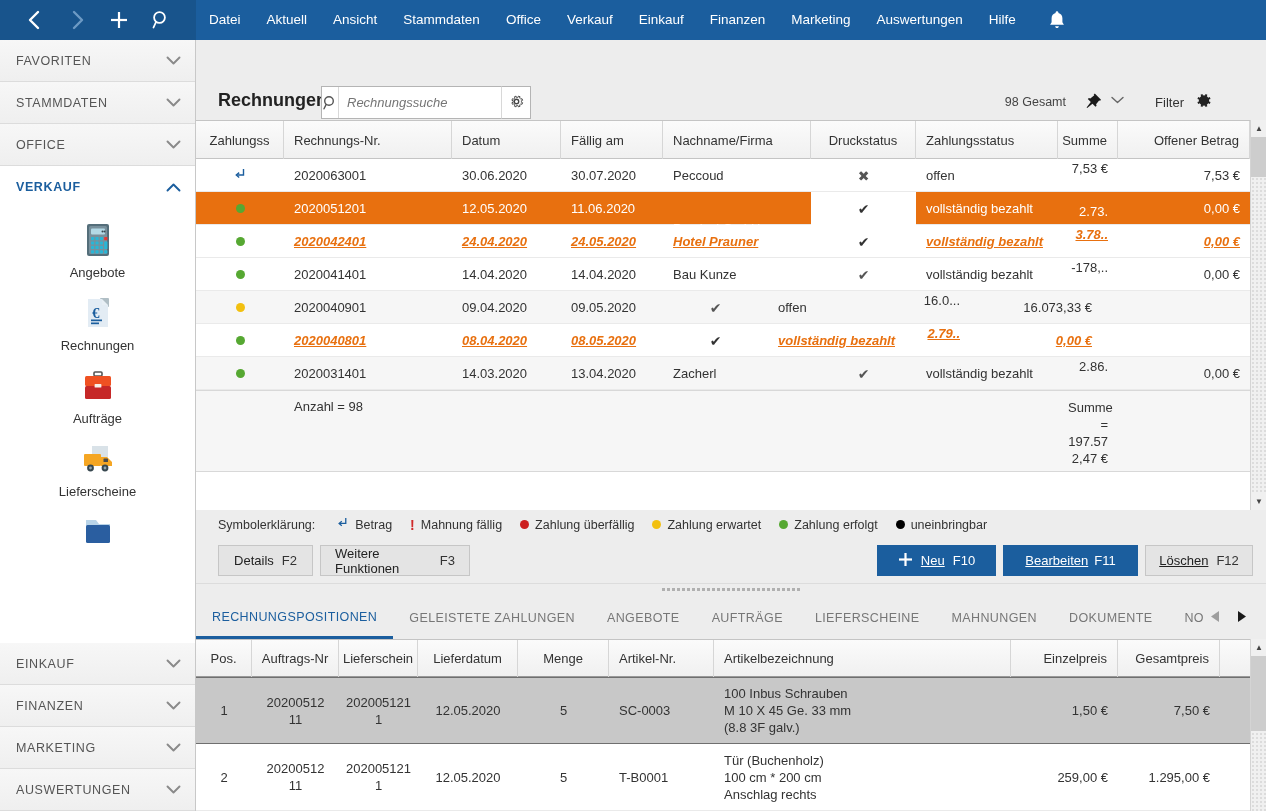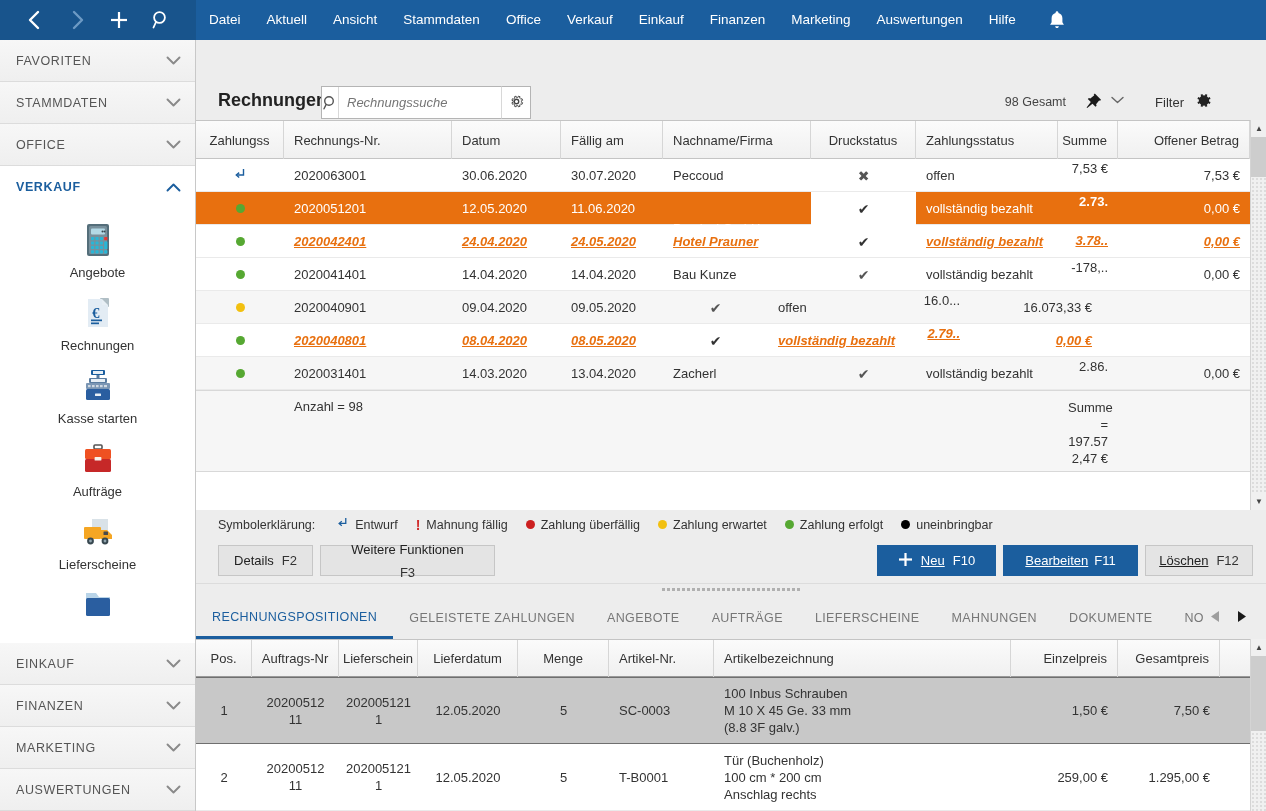--- a/index.html
+++ b/index.html
@@ -294,42 +294,20 @@
             <path d="M10 6h14l6 6v22H10z" fill="#e8eff5"></path>
             <path d="M10 6h14v6h6v22H10z" fill="#e3ecf4"></path>
             <text x="14" y="25" font-family="Liberation Serif, serif" font-size="15" font-weight="bold" fill="#1b5e9e">€</text>
             <rect x="13" y="26.5" width="11" height="1.7" fill="#1b5e9e"></rect>
             <rect x="13" y="29.5" width="8" height="1.7" fill="#1b5e9e"></rect>
           </svg>
         </div>
         <span class="cap">Rechnungen</span>
       </div>
 
-      <div class="sb-item">
-        <div class="sb-ico">
-          <svg width="40" height="40" viewBox="0 0 40 40">
-            <rect x="13" y="4" width="14" height="5" rx="1" fill="#1b5e9e"></rect>
-            <rect x="15" y="5" width="10" height="3" fill="#e8eff5"></rect>
-            <rect x="18.5" y="9" width="3" height="3" fill="#5a7ca0"></rect>
-            <rect x="11" y="12" width="18" height="5" rx="1" fill="#5a7ca0"></rect>
-            <rect x="13" y="13" width="14" height="3" fill="#e8eff5"></rect>
-            <rect x="8" y="17" width="24" height="6" rx="1" fill="#7b96b4"></rect>
-            <g fill="#cfd9e3">
-                <rect x="10" y="19" width="2.6" height="2.2"></rect>
-                <rect x="14" y="19" width="2.6" height="2.2"></rect>
-                <rect x="18" y="19" width="2.6" height="2.2"></rect>
-                <rect x="22" y="19" width="2.6" height="2.2"></rect>
-                <rect x="26" y="19" width="3" height="2.2"></rect>
-              </g>
-            <rect x="8" y="23" width="24" height="11" rx="1.5" fill="#2a5ea0"></rect>
-            <rect x="17" y="27.5" width="6" height="2.6" rx=".5" fill="#e8eff5"></rect>
-          </svg>
-        </div>
-        <span class="cap">Kasse starten</span>
-      </div>
 
       <div class="sb-item">
         <div class="sb-ico">
           <svg width="40" height="40" viewBox="0 0 40 40">
             <rect x="16" y="6" width="8" height="4" rx="1" fill="none" stroke="#555" stroke-width="1.6"></rect>
             <rect x="7" y="10" width="26" height="10" rx="1.5" fill="#ef5122"></rect>
             <rect x="7" y="20" width="26" height="13" rx="1.5" fill="#c62828"></rect>
             <rect x="16.6" y="18" width="6.8" height="3.6" rx=".7" fill="#f7f2ea"></rect>
           </svg>
         </div>
@@ -509,34 +487,34 @@
           <div class="grow sel">
             <div class="gc c" style="width: 88px;">
               <span class="dot" style="background:#56a832"></span>
             </div>
             <div class="gc" style="width: 168px;">2020051201</div>
             <div class="gc" style="width: 109px;">12.05.2020</div>
             <div class="gc" style="width: 102px;">11.06.2020</div>
             <div class="gc" style="width: 148px; margin-top: 20px;">Parcival GmbH</div>
             <div class="gc c nolink chk whitecell" style="width: 105px;">✔</div>
             <div class="gc" style="width: 142px;">vollständig bezahlt</div>
-            <div class="gc r" style="width: 60px; align-items: flex-start; padding-top: 2px; font-weight: bold;">2.73.</div>
+            <div class="gc r" style="width: 60px; align-items: flex-start; padding-top: 12px;">2.73.</div>
             <div class="gc r" style="width: 132px;">0,00 €</div>
           </div>
           <div class="grow link">
             <div class="gc c" style="width: 88px;">
               <span class="dot" style="background:#56a832"></span>
             </div>
             <div class="gc" style="width: 168px;">2020042401</div>
             <div class="gc" style="width: 109px;">24.04.2020</div>
             <div class="gc" style="width: 102px;">24.05.2020</div>
             <div class="gc" style="width: 148px;">Hotel Prauner</div>
             <div class="gc c nolink chk" style="width: 105px;">✔</div>
             <div class="gc" style="width: 142px;">vollständig bezahlt</div>
-            <div class="gc r" style="width: 60px; align-items: flex-start; padding-top: 8px;">3.78..</div>
+            <div class="gc r" style="width: 60px; align-items: flex-start; padding-top: 2px;">3.78..</div>
             <div class="gc r" style="width: 132px;">0,00 €</div>
           </div>
           <div class="grow">
             <div class="gc c" style="width: 88px;">
               <span class="dot" style="background:#56a832"></span>
             </div>
             <div class="gc" style="width: 168px;">2020041401</div>
             <div class="gc" style="width: 109px;">14.04.2020</div>
             <div class="gc" style="width: 102px;">14.04.2020</div>
             <div class="gc" style="width: 148px;">Bau Kunze</div>
@@ -608,21 +586,21 @@
     </div>
 
     <div class="legend">
       <span class="lgt">Symbolerklärung:</span>
       <span id="legenditems" style="display:flex;align-items:center;">
           <span class="lg">
             <span><svg width="12" height="12" viewBox="0 0 13 13">
                 <path d="M9.5 1v6H3.2" fill="none" stroke="#1b5e9e" stroke-width="1.4"></path>
                 <polyline points="5.2,4.6 2.3,7 5.2,9.5" fill="none" stroke="#1b5e9e" stroke-width="1.4"></polyline>
               </svg></span>
-            <span>Entwurf</span>
+            <span>Betrag</span>
           </span>
           <span class="lg">
             <span style="color:#d02b2b;font-weight:bold;font-size:14px;line-height:1">!</span>
             <span>Mahnung fällig</span>
           </span>
           <span class="lg">
             <span class="dot" style="background:#cc1f1f"></span>
             <span>Zahlung überfällig</span>
           </span>
           <span class="lg">
@@ -638,21 +616,21 @@
             <span>uneinbringbar</span>
           </span>
         </span>
     </div>
 
     <div class="btnbar">
       <div class="btn" style="left:22px; width:95px;">
         <span>Details</span>
         <span class="fkey">F2</span>
       </div>
-      <div class="btn" style="left:124px; width:175px;flex-direction:column;">
+      <div class="btn" style="left:124px; width:150px;">
         <span>Weitere Funktionen</span>
         <span class="fkey">F3</span>
       </div>
       <div class="btn blue" style="left:681px; width:119px;">
         <span>
           <svg width="15" height="15" viewBox="0 0 15 15">
               <line x1="7.5" y1="1" x2="7.5" y2="14" stroke="#fff" stroke-width="2.2"></line>
               <line x1="1" y1="7.5" x2="14" y2="7.5" stroke="#fff" stroke-width="2.2"></line>
             </svg>
         </span>

